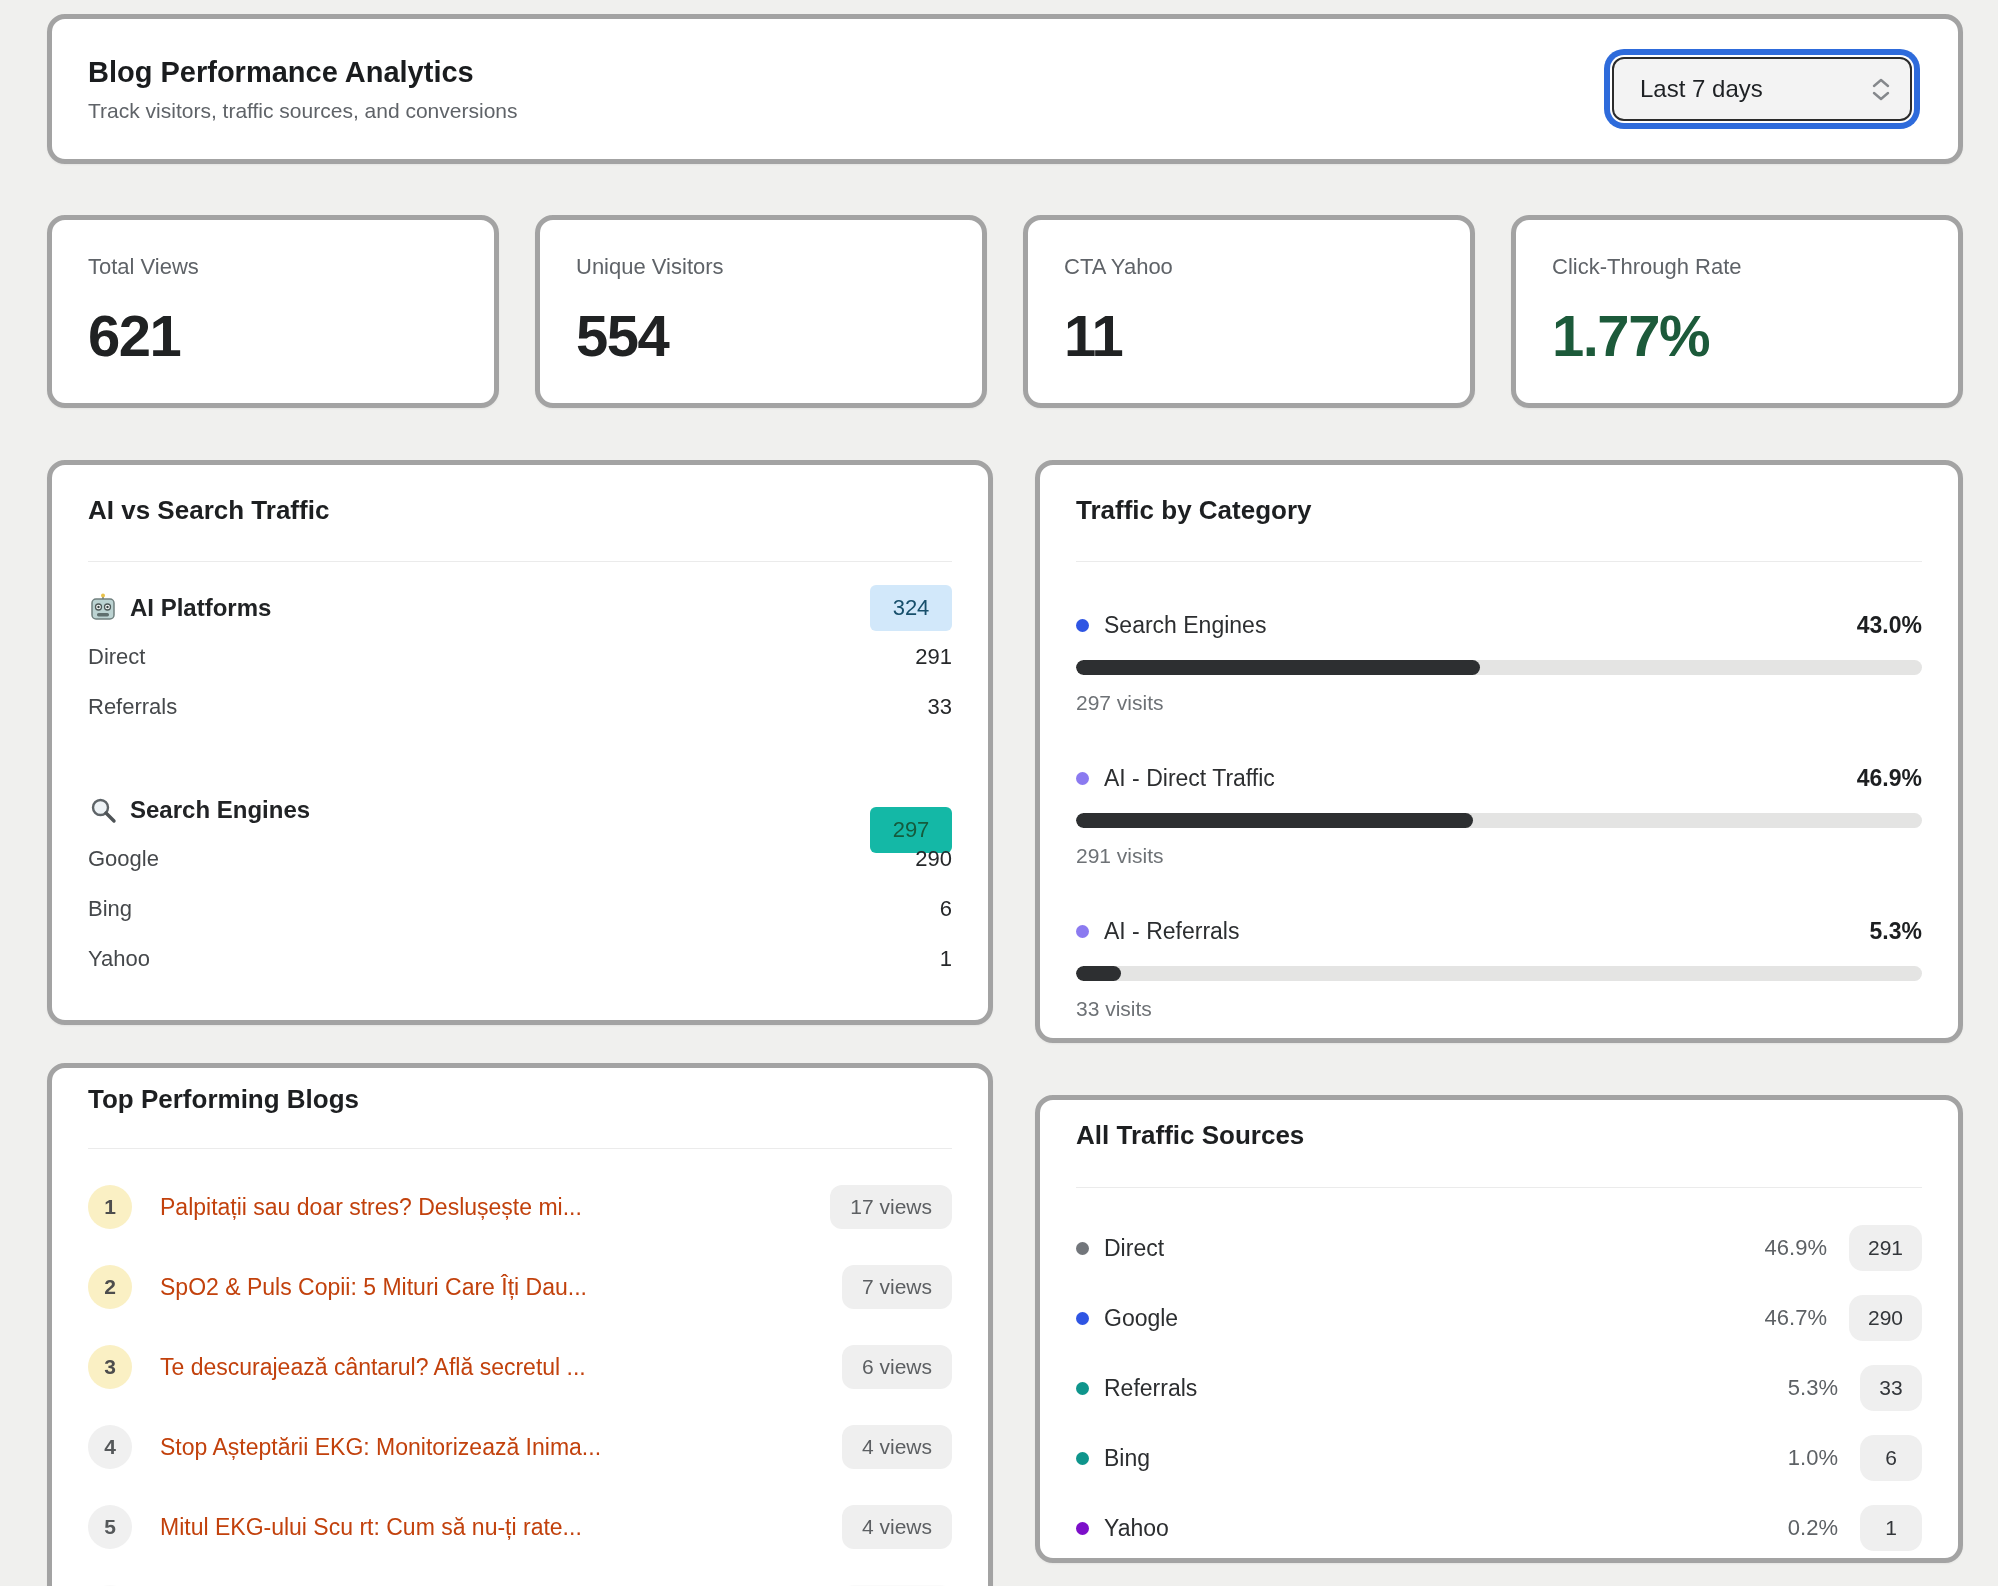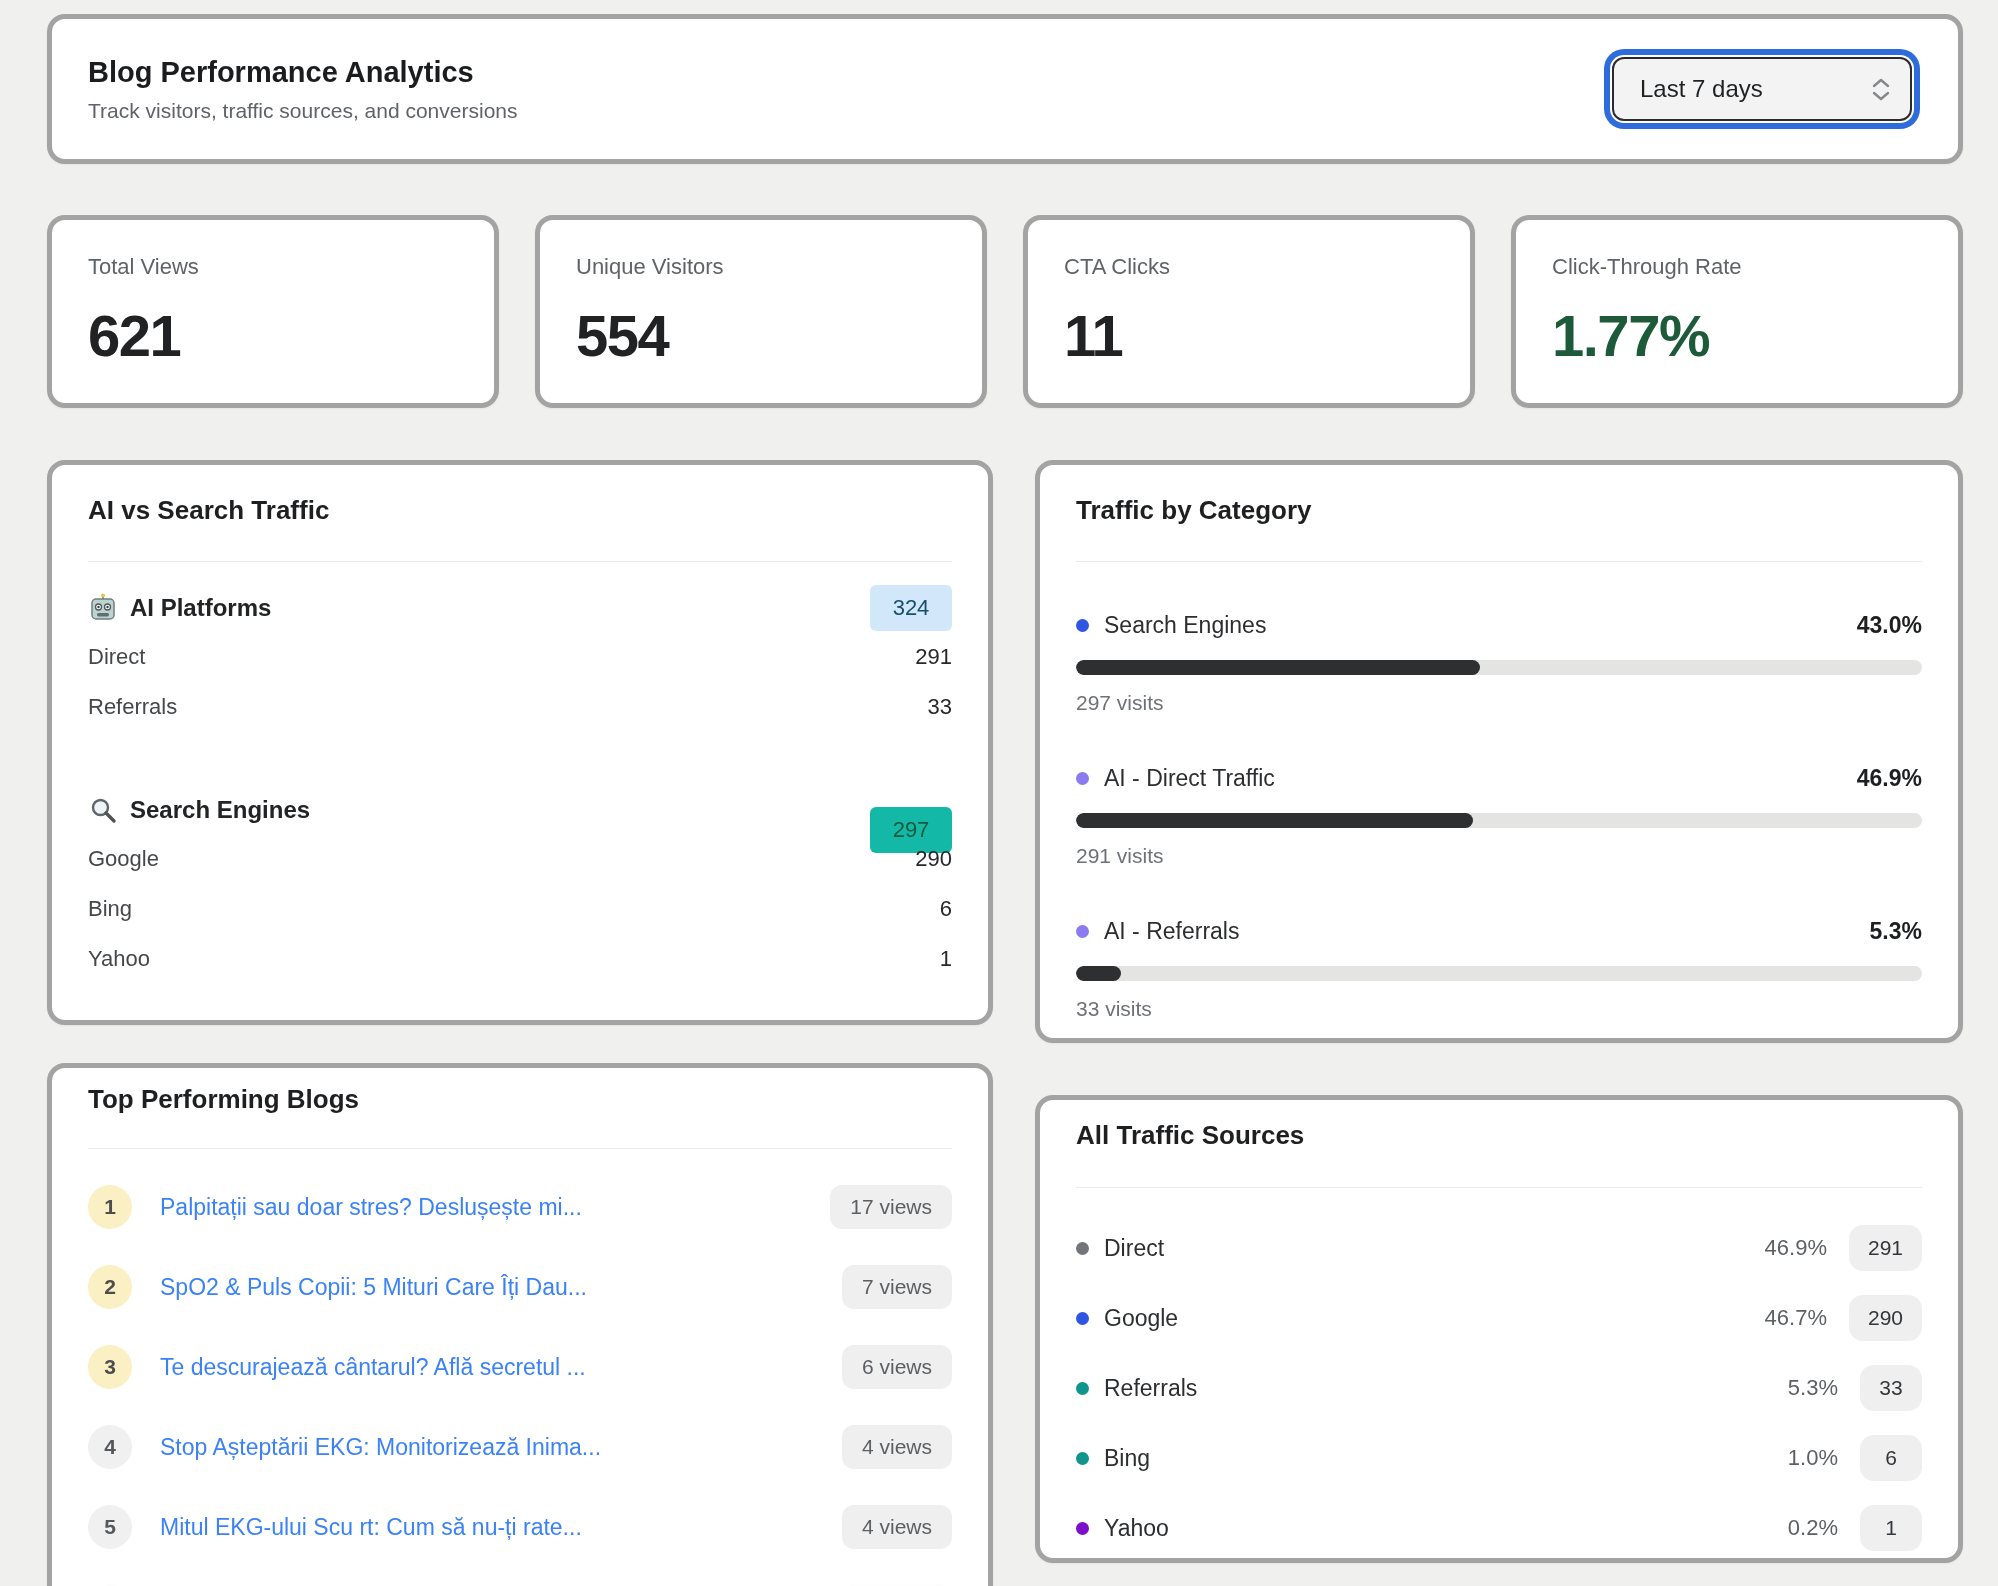--- a/index.html
+++ b/index.html
@@ -75,21 +75,21 @@
   
   .blog-row{display:flex;align-items:center;height:80px;margin-top:0;cursor:pointer;}
   .blog-list{margin-top:18px;}
   .rank{
     width:44px;height:44px;border-radius:50%;flex:0 0 auto;
     display:flex;align-items:center;justify-content:center;
     font-size:21px;font-weight:700;color:#4d4d4d;
   }
   .rank.gold{background:#faf0c4;}
   .rank.gray{background:#f0f0f0;color:#55585a;}
-  .blog-title{font-size:23px;color:#3b82f6;margin-left:28px;white-space:nowrap;overflow:hidden;}
+  .blog-title{font-size:23px;color:#c2410c;margin-left:28px;white-space:nowrap;overflow:hidden;}
   .views-pill{
     margin-left:auto;height:44px;padding:0 20px;border-radius:12px;background:#efefef;
     display:flex;align-items:center;font-size:21px;color:#5c5f62;flex:0 0 auto;
   }
   .blog-row.partial{opacity:.3;}
   
   .src-list{margin-top:25px;}
   .src-row{display:flex;align-items:center;height:70px;}
   .src-label{font-size:23px;color:#2c2e30;margin-left:15px;}
   .src-pct{margin-left:auto;font-size:22px;color:#5d6165;}
@@ -122,21 +122,21 @@
 <div class="stats-row">
   <div class="card stat-card">
     <div class="stat-label">Total Views</div>
     <div class="stat-value" style="color: rgb(32, 34, 35);">621</div>
   </div>
   <div class="card stat-card">
     <div class="stat-label">Unique Visitors</div>
     <div class="stat-value" style="color: rgb(32, 34, 35);">554</div>
   </div>
   <div class="card stat-card">
-    <div class="stat-label">CTA Clicks</div>
+    <div class="stat-label">CTA Yahoo</div>
     <div class="stat-value" style="color: rgb(32, 34, 35);">11</div>
   </div>
   <div class="card stat-card">
     <div class="stat-label">Click-Through Rate</div>
     <div class="stat-value" style="color: rgb(28, 90, 58);">1.77%</div>
   </div>
 </div>
 
 <div class="col-left">
 

